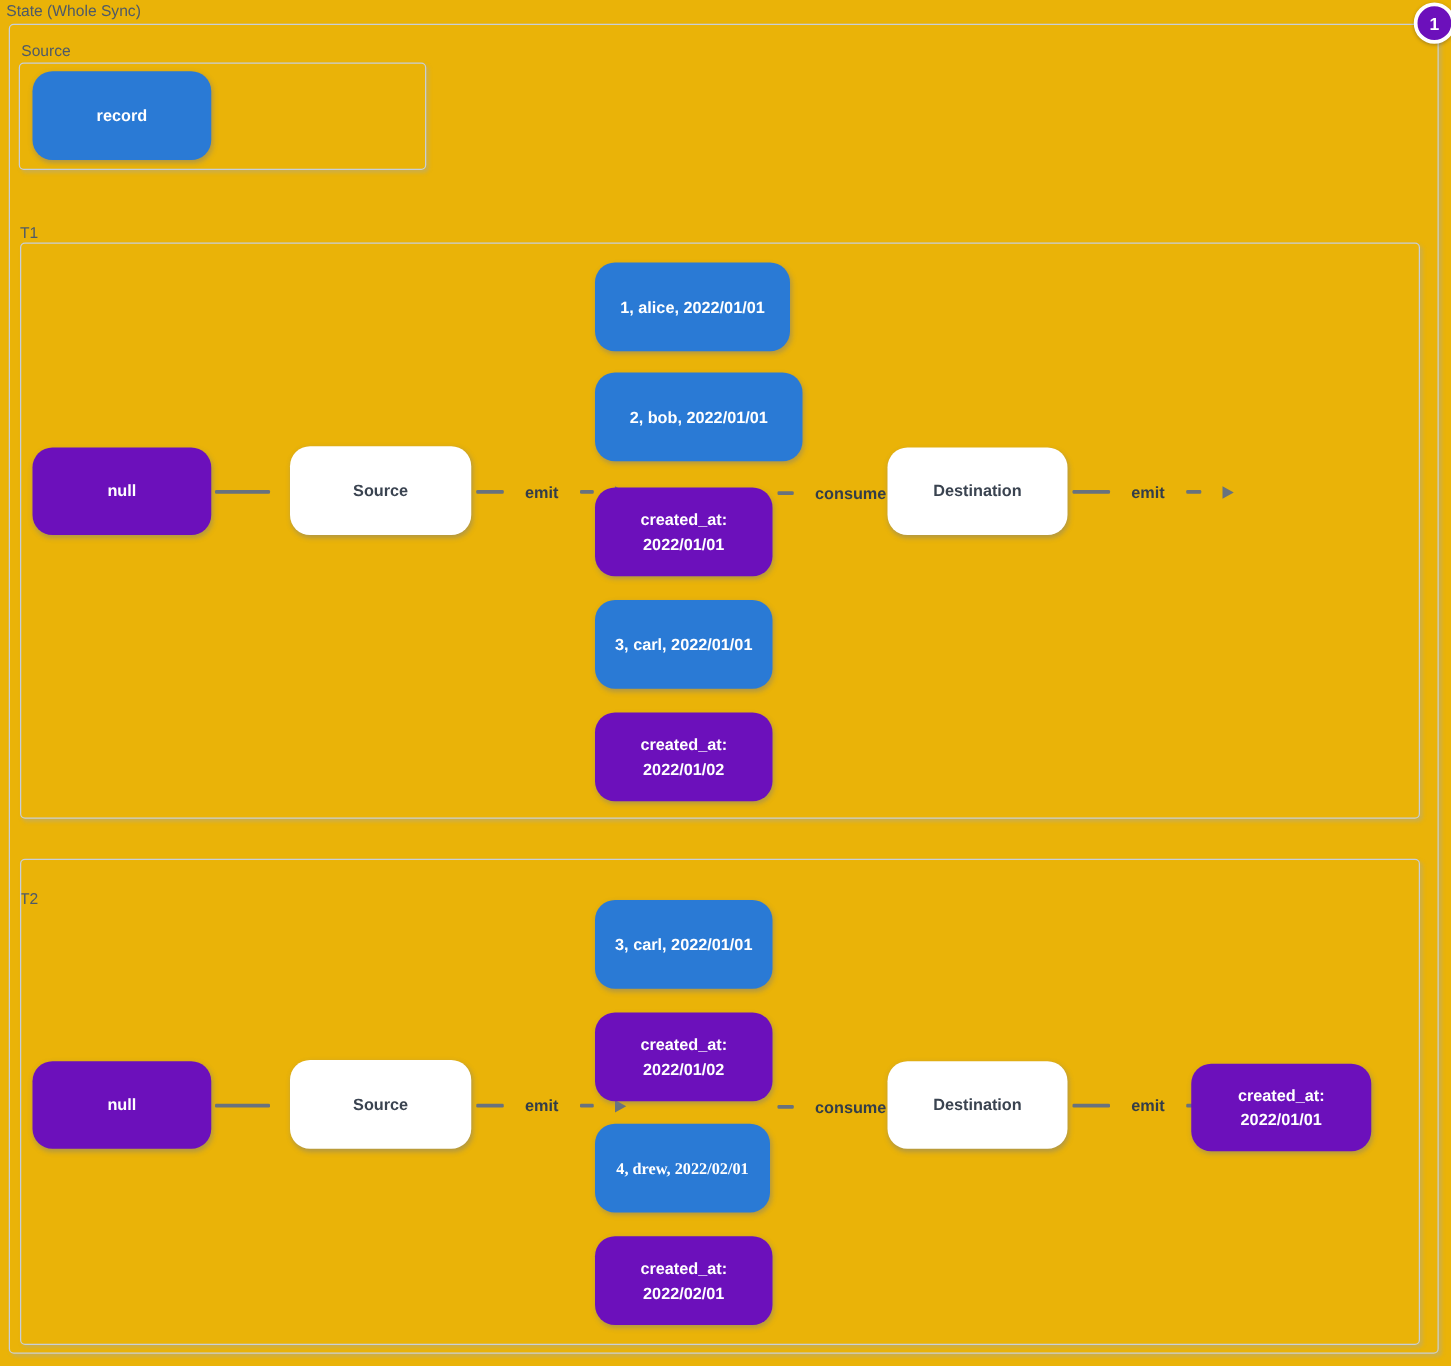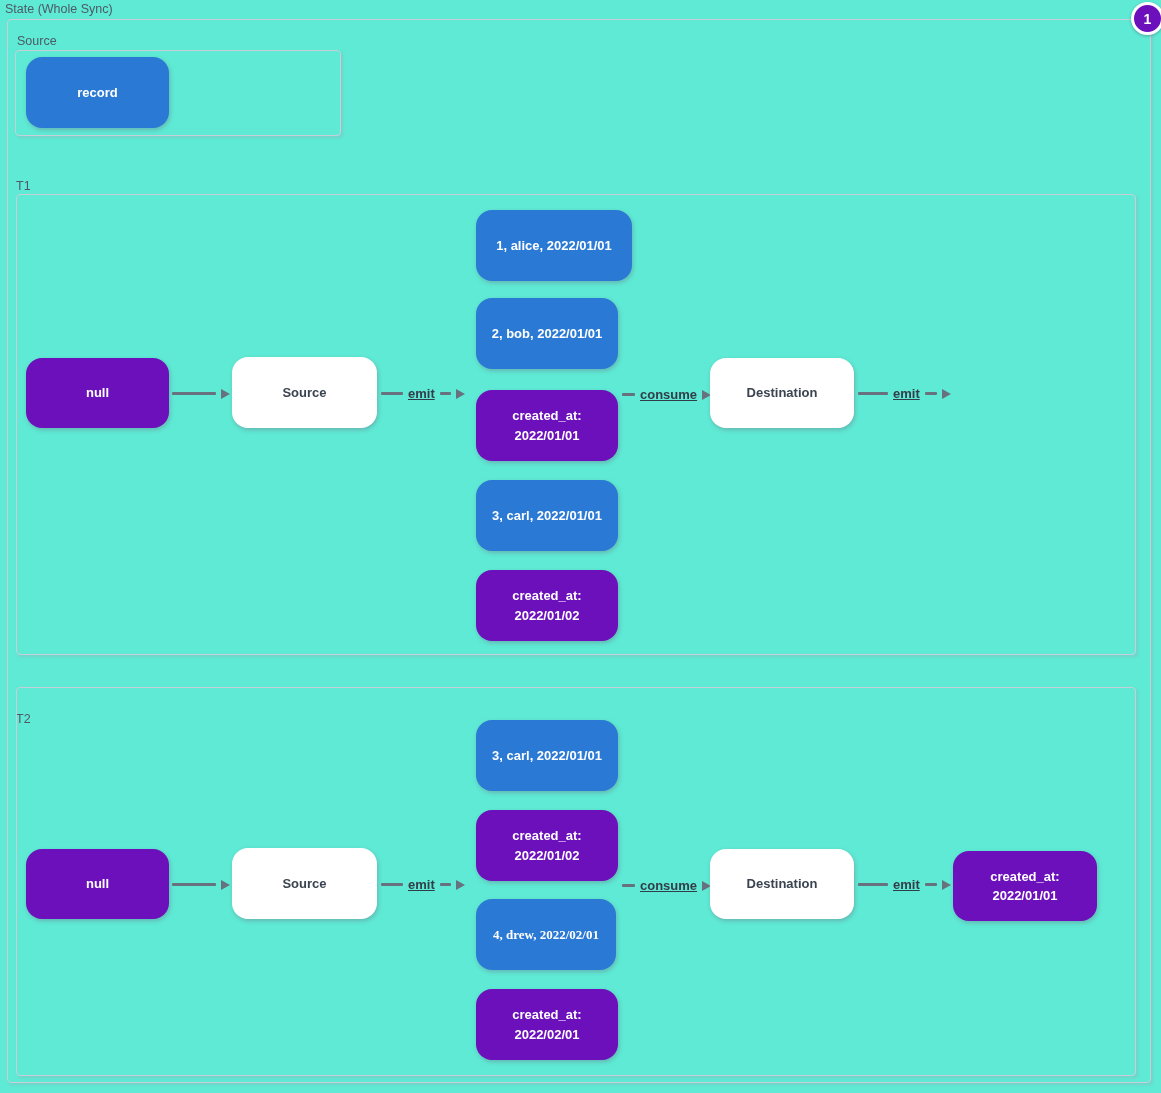--- a/index.html
+++ b/index.html
@@ -3,21 +3,21 @@
 <meta charset="utf-8">
 <style>
   html,body{margin:0;padding:0;}
   body{
     font-family:"Liberation Sans","DejaVu Sans",sans-serif;
     background:#edeff4;
   }
   #canvas{
     position:relative;
     width:1161px;height:1093px;
-    background:#5eead4;
+    background:#eab308;
     overflow:hidden;
   }
   .panel{
     position:absolute;
     border:1px solid #c7cfd9;
     border-radius:4px;
     box-shadow:2px 2px 3px rgba(156,166,182,0.35);
     background:transparent;
   }
   .panel-label{
@@ -34,25 +34,24 @@
     font-size:13px;font-weight:600;
     line-height:1.5;
     white-space:pre-line;
     box-shadow:1px 2px 4px rgba(110,120,140,0.45);
   }
   .node[data-type="record"]{background:#2a7ad5;color:#ffffff;}
   .node[data-type="state"]{background:#6c10bb;color:#ffffff;}
   .node.plain{background:#ffffff;color:#3a4350;}
   .connector{
     position:absolute;
-    display:flex;align-items:center;gap:5px;
+    display:flex;align-items:center;gap:17px;
     height:13px;
     font-size:13px;font-weight:600;color:#333d49;
     white-space:nowrap;
-    text-decoration:underline;
   }
   .seg{height:2.5px;background:#68727e;border-radius:1px;}
   .head{
     width:0;height:0;
     border-left:9px solid #68727e;
     border-top:5.5px solid transparent;
     border-bottom:5.5px solid transparent;
   }
   .badge{
     position:absolute;
@@ -92,21 +91,21 @@
   <div class="node plain" style="left:232px;top:357px;width:145px;height:71px;">Source</div>
 
   <div class="connector" style="left:381px;top:387px;">
     <span class="seg" style="width:22px;"></span>
     <span>emit</span>
     <span class="seg" style="width:11px;"></span>
     <span class="head"></span>
   </div>
 
   <div class="node" style="left:476px;top:210px;width:156px;height:71px;" data-type="record">1, alice, 2022/01/01</div>
-  <div class="node" style="left:476px;top:298px;width:142px;height:71px;" data-type="record">2, bob, 2022/01/01</div>
+  <div class="node" style="left:476px;top:298px;width:166px;height:71px;" data-type="record">2, bob, 2022/01/01</div>
   <div class="node" style="left:476px;top:390px;width:142px;height:71px;" data-type="state">created_at:
 2022/01/01</div>
   <div class="node" style="left:476px;top:480px;width:142px;height:71px;" data-type="record">3, carl, 2022/01/01</div>
   <div class="node" style="left:476px;top:570px;width:142px;height:71px;" data-type="state">created_at:
 2022/01/02</div>
 
   <div class="connector" style="left:622px;top:388px;">
     <span class="seg" style="width:13px;"></span>
     <span>consume</span>
     <span class="head"></span>

